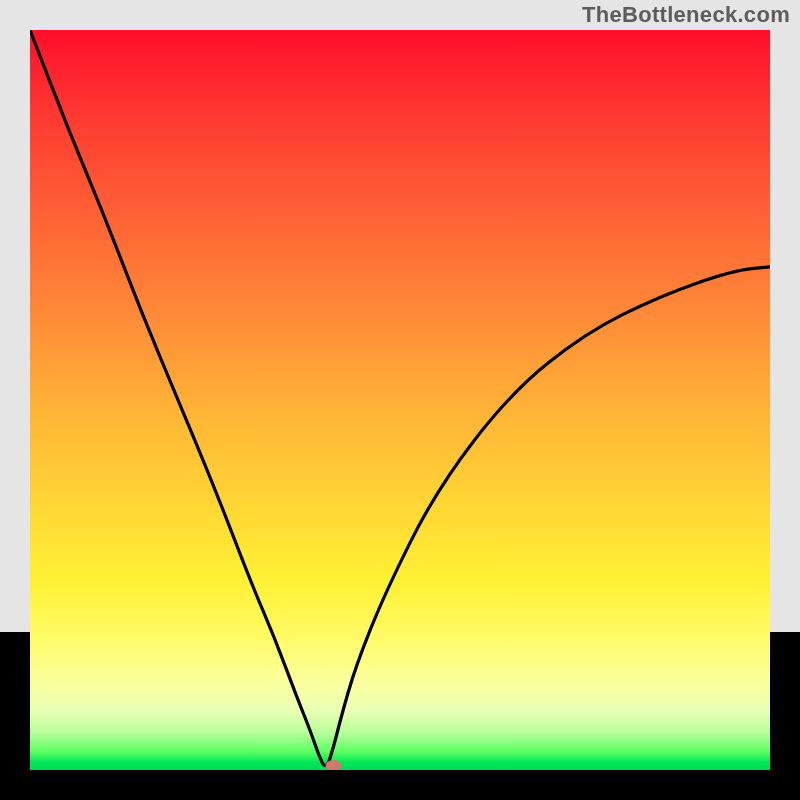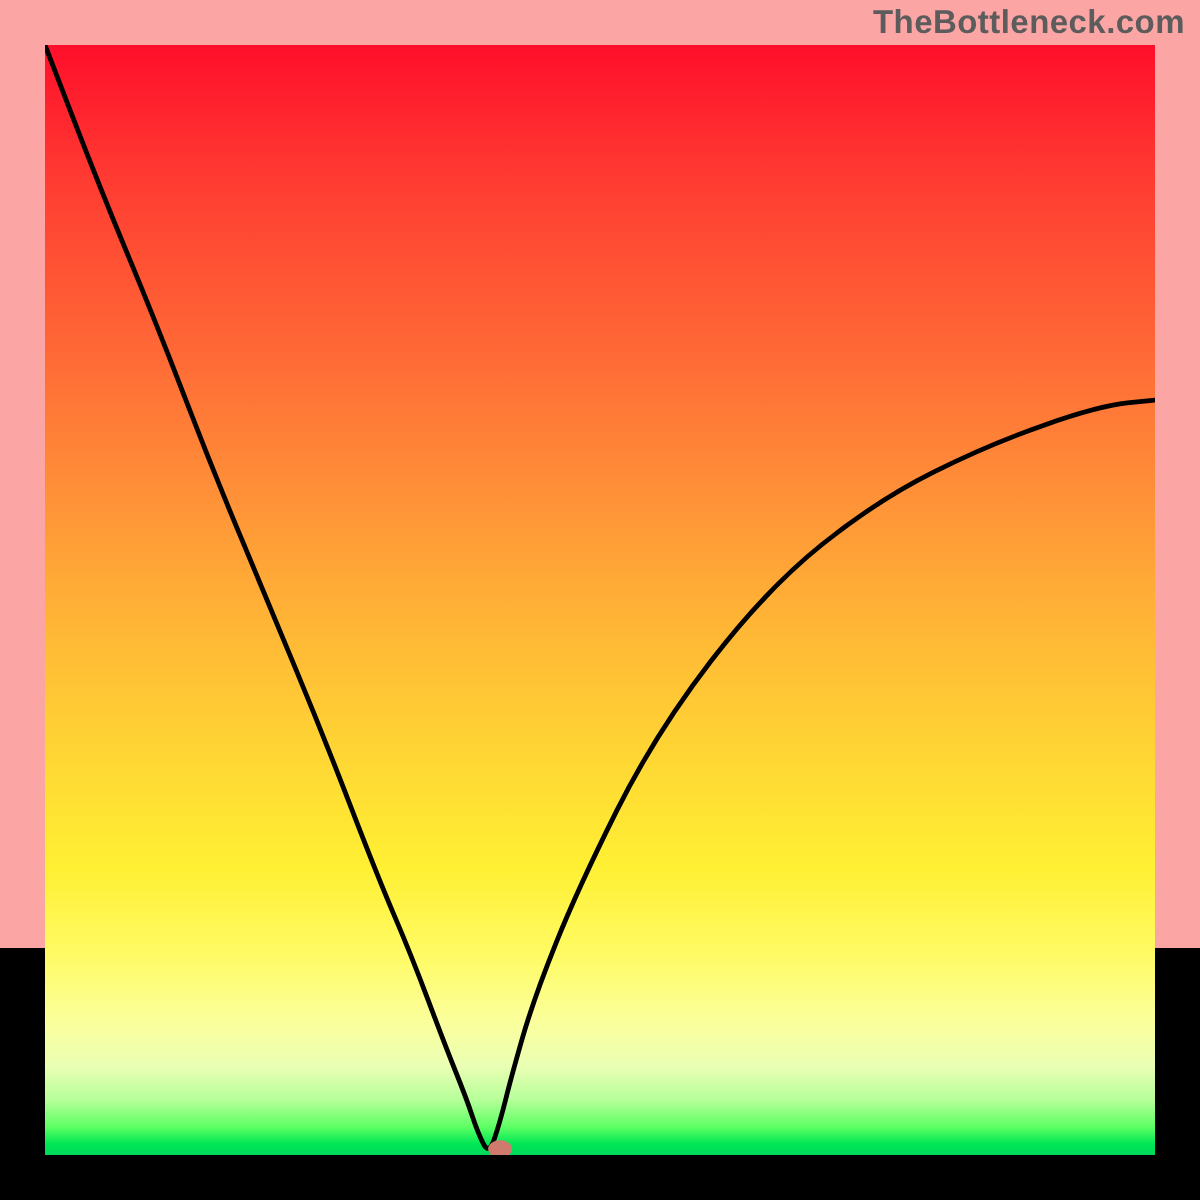--- a/index.html
+++ b/index.html
@@ -8,21 +8,21 @@
     width: 800px;
     height: 800px;
     overflow: hidden;
     font-family: Arial, Helvetica, sans-serif;
     background: #000;
   }
   .frame {
     position: relative;
     width: 800px;
     height: 632px;
-    background: #fca5a5;
+    background: #e5e5e5;
   }
   .attribution {
     position: absolute;
     top: 2px;
     right: 10px;
     color: #5c5c5c;
     font-size: 22px;
     font-weight: 600;
     letter-spacing: 0.3px;
   }

